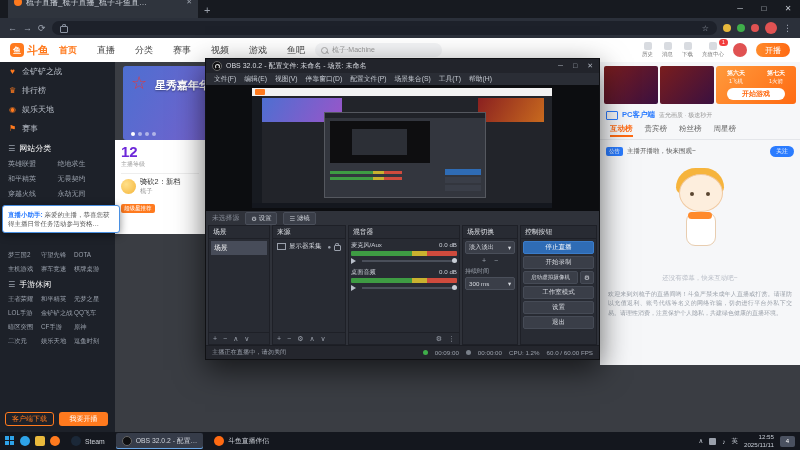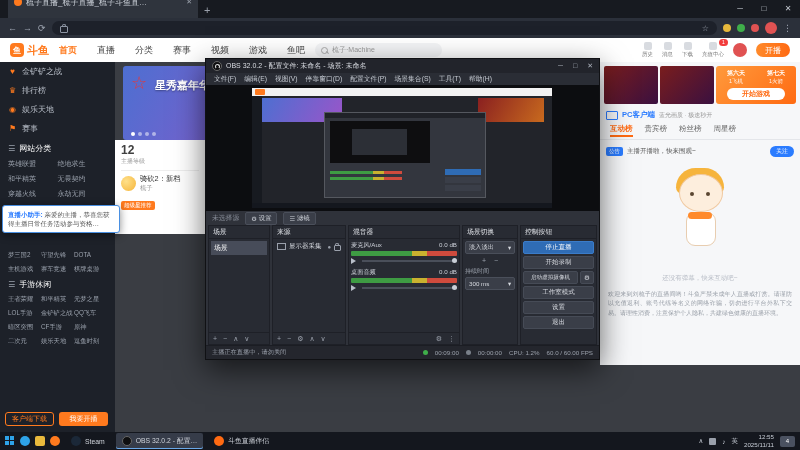--- a/index.html
+++ b/index.html
@@ -60,21 +60,21 @@
 
   
   .player{position:absolute;left:115px;top:62px;width:685px;height:370px;background:#3a3d43;z-index:1}
   .banner{position:absolute;left:8px;top:4px;width:210px;height:74px;border-radius:3px;background:linear-gradient(120deg,#4d6fd1,#9a55c9);overflow:hidden}
   .bstar{position:absolute;left:8px;top:6px;color:#e43a3a;font-size:18px}
   .btitle{position:absolute;left:32px;top:12px;color:#fff;font-weight:bold;font-size:11px;text-shadow:0 1px 2px rgba(0,0,0,.4)}
   .bdots{position:absolute;bottom:4px;left:8px;display:flex;gap:3px}
   .bdots i{width:4px;height:4px;border-radius:50%;background:rgba(255,255,255,.5)}
   .bdots i.on{background:#fff}
   .cardstrip{position:absolute;left:0;top:78px;width:90px;height:94px;background:#fff;padding:4px 6px;box-sizing:border-box}
-  .statval{font-size:12px;font-weight:bold;color:#404040;line-height:1}
+  .statval{font-size:15px;font-weight:bold;color:#6d28d9;line-height:1}
   .statlab{font-size:6px;color:#999;margin-top:1px}
   .csep{height:1px;background:#eee;margin:4px 0}
   .keyicon{width:15px;height:15px;border-radius:50%;background:radial-gradient(circle at 35% 35%,#ffe08a,#f5b53a);flex-shrink:0}
   .crow{display:flex;gap:4px;align-items:center}
   .ctitle{font-size:7.3px;font-weight:normal;color:#333;line-height:1.2}
   .cname{font-size:6.3px;color:#999}
   .ctag{display:inline-block;background:#ff7a1e;color:#fff;font-size:5.5px;border-radius:2px;padding:1px 3px;margin-top:3px}
 
   
   .rpanel{position:absolute;left:600px;top:62px;width:219px;height:303px;background:#f6f7f9;overflow:hidden;z-index:2}

